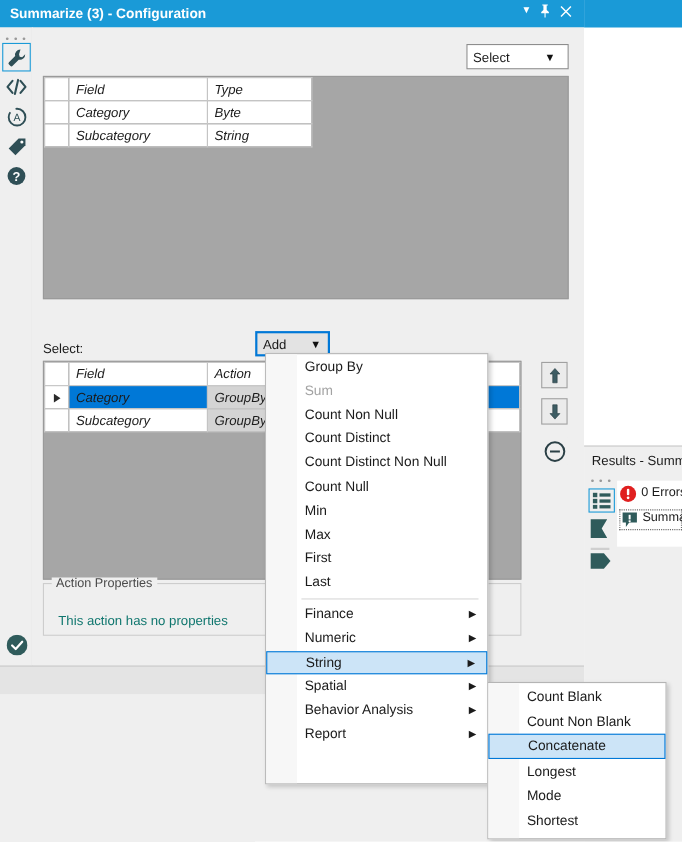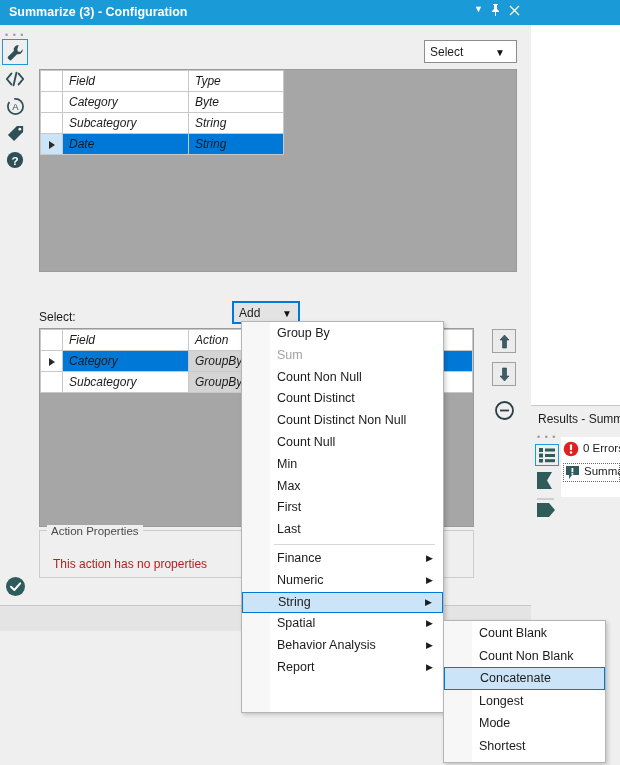--- a/index.html
+++ b/index.html
@@ -102,21 +102,21 @@
   #btn-up{left:492px;top:329px;}
   #btn-down{left:492px;top:362px;}
   #btn-remove{left:492px;top:398px;background:#efefef;border:none;}
 
   
   #action-props{
     left:39px;top:530px;width:435px;height:48px;border:1px solid #cdcdcd;
     box-sizing:border-box;background:#efefef;
   }
   #action-props-legend{left:47px;top:525px;background:#efefef;padding:0 4px;color:#4a4a4a;font-size:11.5px;}
-  #action-props-text{left:53px;top:557px;color:#b91c1c;font-size:12px;}
+  #action-props-text{left:53px;top:557px;color:#0f766e;font-size:12px;}
   #status-check{left:6px;top:577px;width:19px;height:19px;}
 
   
   #overview-bar{left:0;top:605px;width:531px;height:26px;background:#e4e4e4;border-top:1px solid #c9c9c9;}
   #overview-canvas{left:0;top:631px;width:531px;height:134px;background:#efefef;}
 
   
   #right-pane{left:531px;top:0;width:89px;height:765px;background:#ffffff;}
   #wf-tab{left:531px;top:0;width:89px;height:25px;background:#1a9ad7;color:#fff;font-weight:bold;font-size:12.5px;}
   #results-panel{left:531px;top:405px;width:89px;height:360px;background:#efefef;border-top:1px solid #c9c9c9;}
@@ -233,25 +233,20 @@
       </thead>
       <tbody>
         <tr>
           <td class="col-sel"></td>
           <td class="col-field cell-data">Category</td>
           <td class="col-type cell-data">Byte</td>
         </tr>
         <tr>
           <td class="col-sel"></td>
           <td class="col-field cell-data">Subcategory</td>
-          <td class="col-type cell-data">String</td>
-        </tr>
-        <tr class="row-selected">
-          <td class="col-sel"><span class="tri"></span></td>
-          <td class="col-field cell-data">Date</td>
           <td class="col-type cell-data">String</td>
         </tr>
       </tbody>
     </table>
   </div>
 
   <span class="abs lbl" id="actions-label">Select:</span>
   <div class="abs" id="actions-combo"></div>
   <span class="abs" id="actions-combo-text">Add</span>
   <span class="abs" id="actions-combo-arrow">▼</span>

